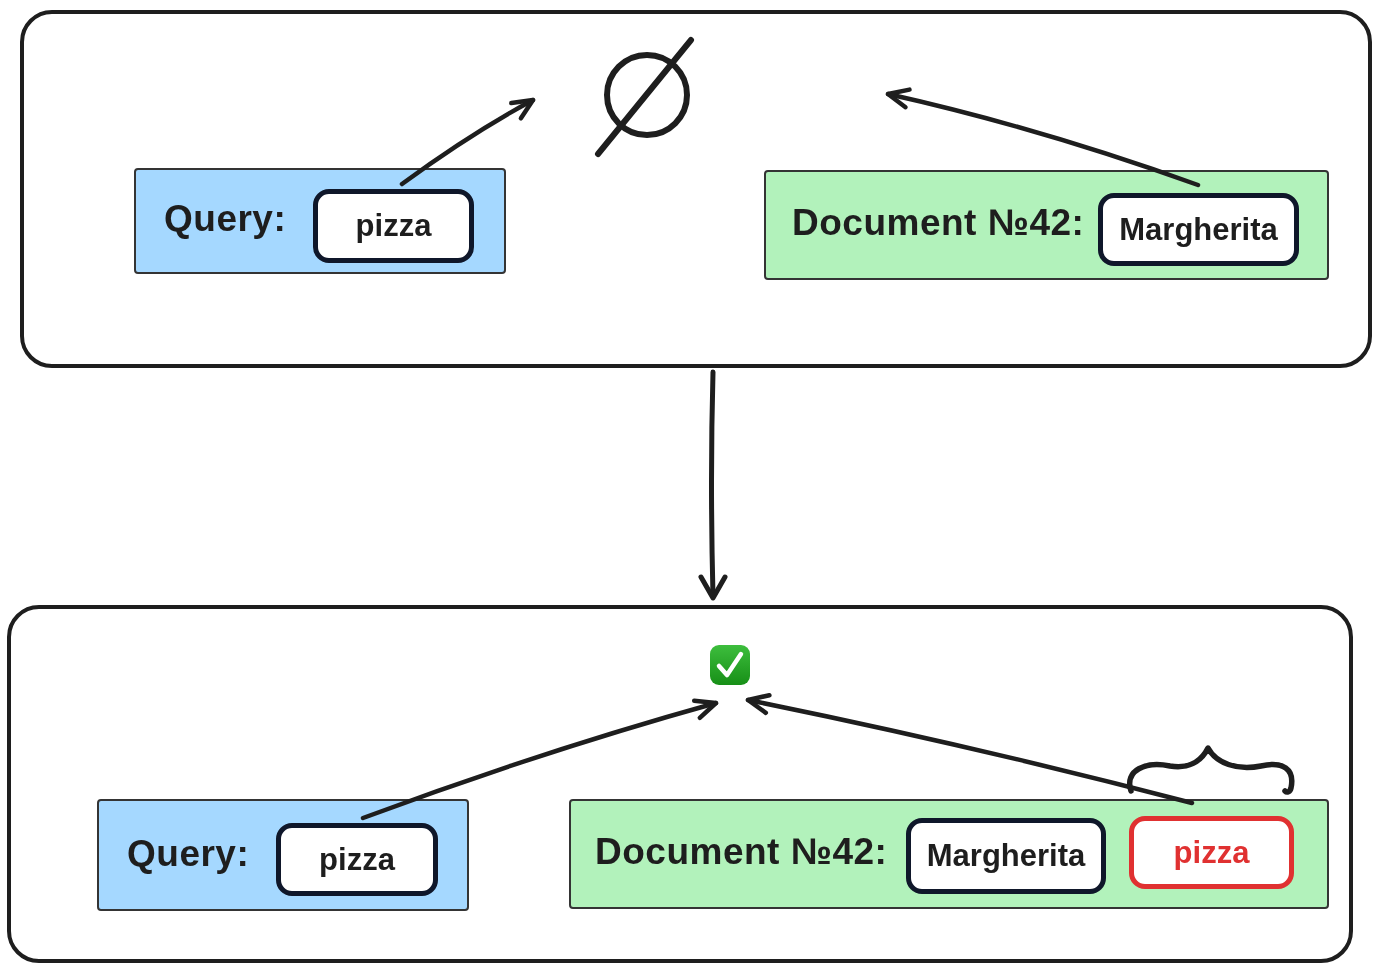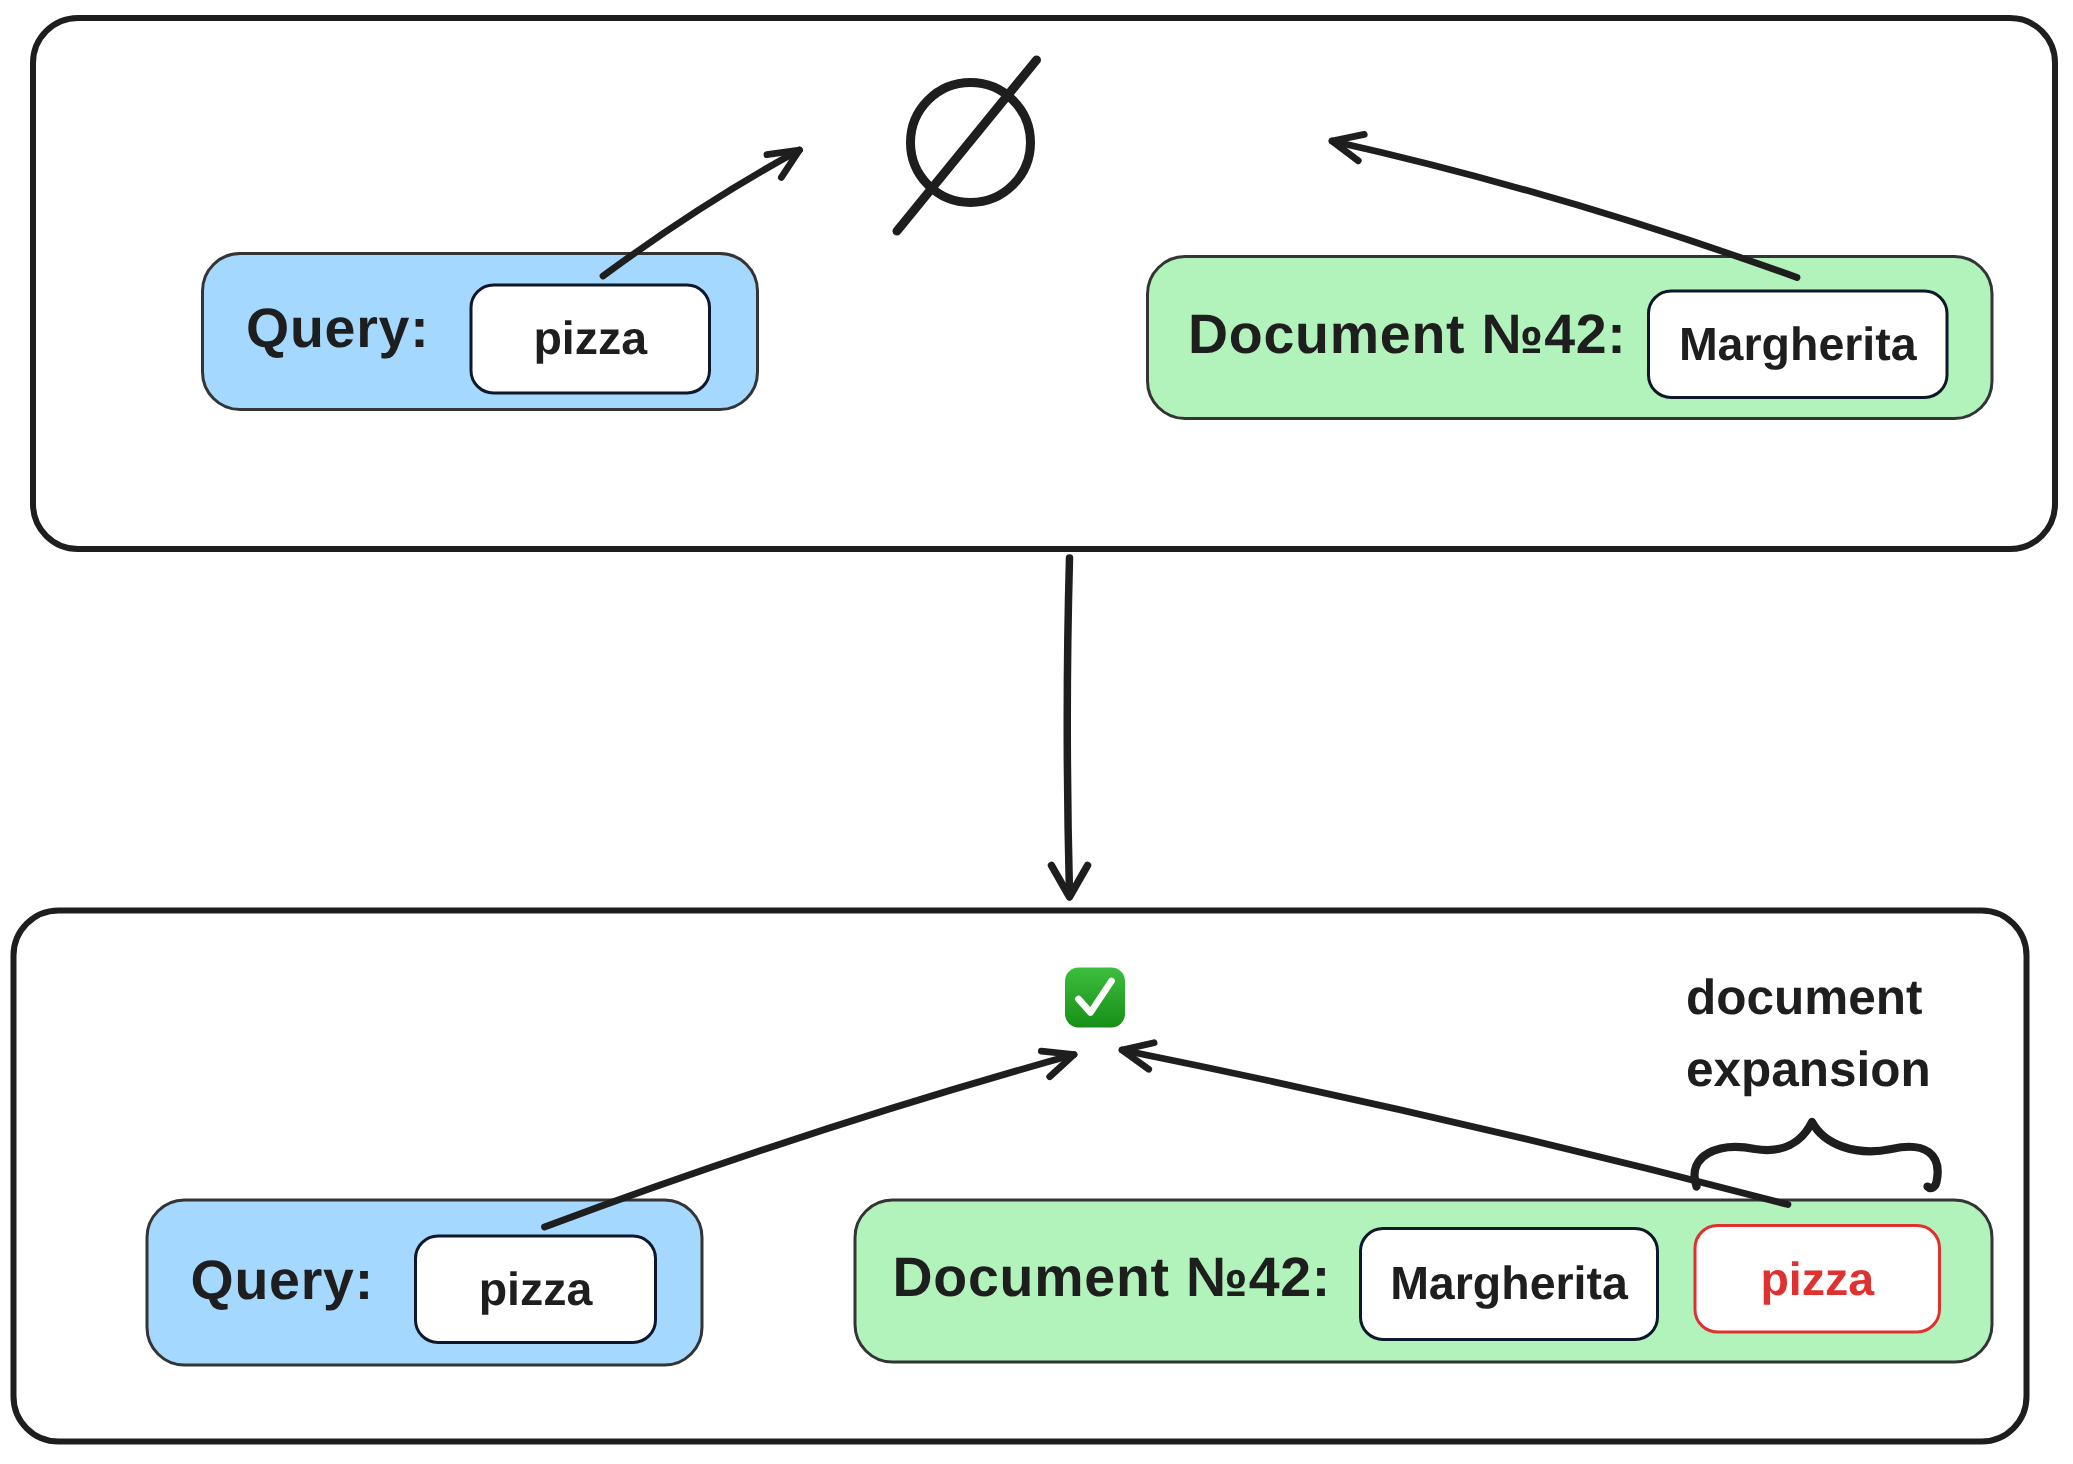--- a/index.html
+++ b/index.html
@@ -21,37 +21,37 @@
     background:#ffffff;
     border:4px solid var(--ink);
     border-radius:32px;
   }
   #top-panel{left:20px;top:10px;width:1352px;height:358px;}
   #bottom-panel{left:7px;top:605px;width:1346px;height:358px;}
 
   .pill{
     position:absolute;
     border:2px solid #343434;
-    border-radius:26px;
+    border-radius:4px;
   }
   .pill-blue{background:var(--query-fill);}
   .pill-green{background:var(--doc-fill);text-decoration:underline;}
 
   .pill-label{
     position:absolute;
     font-size:37px;
     font-weight:600;
     letter-spacing:0.5px;
     white-space:nowrap;
     color:var(--ink);
   }
   .term-box{
     position:absolute;
     background:#ffffff;
-    border:2px solid #0f172a;
+    border:5px solid #0f172a;
     border-radius:16px;
     display:flex;
     align-items:center;
     justify-content:center;
     font-size:31px;
     font-weight:600;
     color:var(--ink);
   }
   .term-box.expansion{
     border-color:var(--expansion-red);
@@ -110,21 +110,20 @@
     <span class="pill-label">Document №42:</span>
     <div class="term-box" id="top-doc-term">
       <span>Margherita</span>
     </div>
   </div>
 
 </div>
 
 <div class="panel" id="bottom-panel">
 
-  <div id="annotation">document expansion</div>
 
   <div class="pill pill-blue" id="bot-query-pill">
     <span class="pill-label">Query:</span>
     <div class="term-box" id="bot-query-term">
       <span>pizza</span>
     </div>
   </div>
 
   <div class="pill pill-green" id="bot-doc-pill">
     <span class="pill-label">Document №42:</span>

